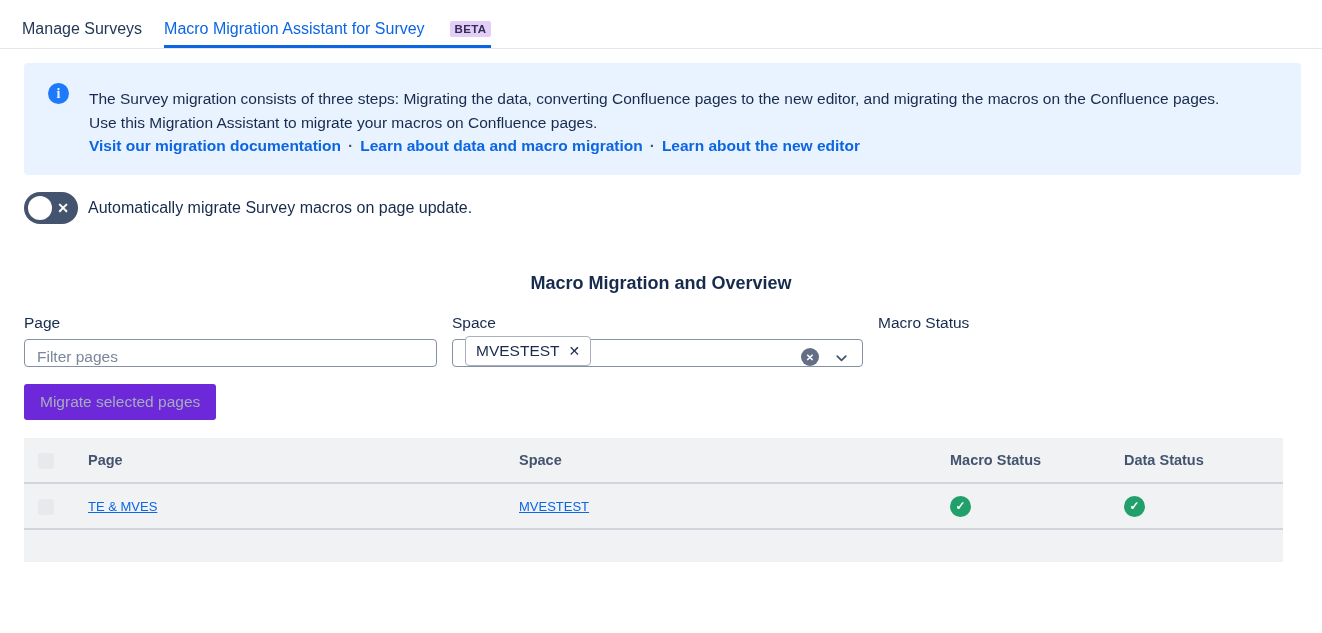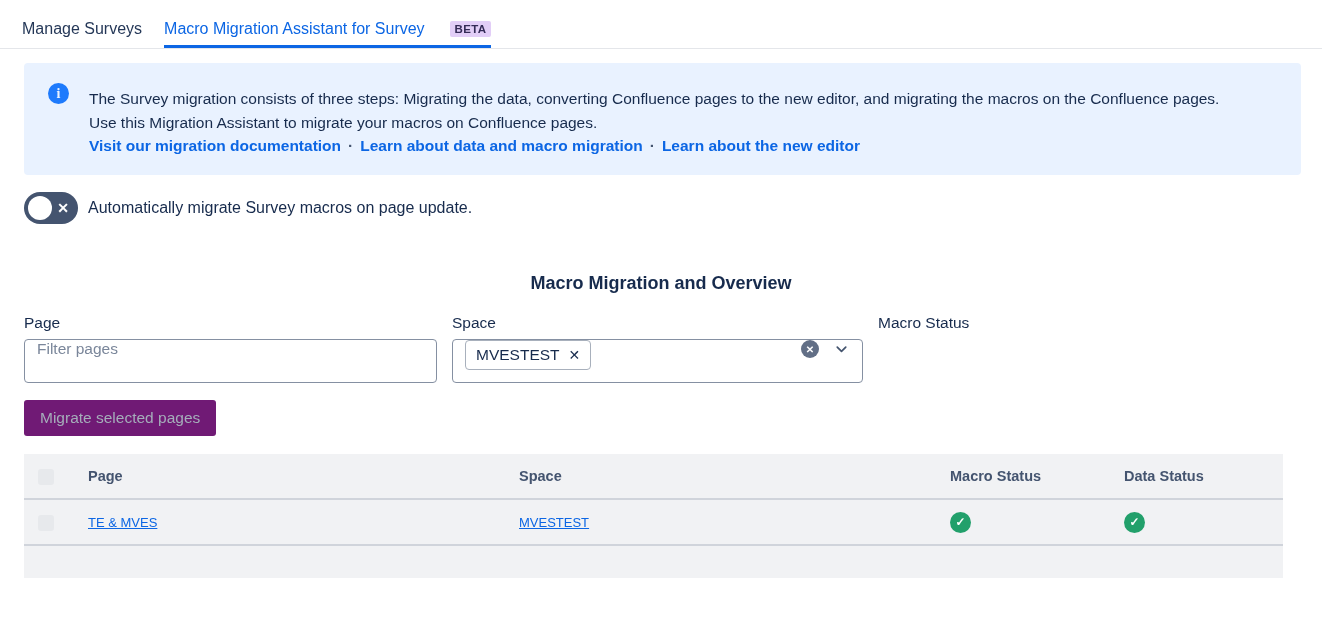--- a/index.html
+++ b/index.html
@@ -37,37 +37,37 @@
                color:#fff; font-size:14px; font-weight:bold; line-height:1; }
   .toggle-link { color:#0C66E4; text-decoration:underline; cursor:pointer; }
 
   
   .section-heading { margin:49px 24px 0 24px; font-size:18px; font-weight:bold; color:#172B4D;text-align:center; }
 
   
   .filters { margin:20px 24px 0 24px; display:grid; grid-template-columns:413px 411px 417px;
              column-gap:15px; }
   .field-label { font-size:15.5px; color:#172B4D; margin-bottom:7px; }
-  .field { height:44px; border:1.5px solid #8590A2; border-radius:4px; background:#fff;
-           display:flex; align-items:flex-start; padding:0 12px; }
+  .field { height:28px; border:1.5px solid #8590A2; border-radius:4px; background:#fff;
+           display:flex; align-items:flex-end; padding:0 12px; }
   .field input { border:none; outline:none; width:100%; font-size:15.5px;
                  font-family:"Liberation Sans",sans-serif; color:#172B4D; background:transparent; }
   .field input::placeholder { color:#7A869A; opacity:1; }
   .select-placeholder { color:#7A869A; font-size:15.5px; flex:1; }
   .chip { display:flex; align-items:center; gap:9px; border:1px solid #A8B0BC; border-radius:4px;
           padding:5px 10px; font-size:15.5px; color:#172B4D; background:#fff; cursor:default; }
   .chip .chip-x { font-size:14px; color:#172B4D; cursor:pointer; }
   .spacer { flex:1; }
   .clear-circle { width:18px; height:18px; border-radius:50%; background:#626F86; color:#fff;
                   font-size:10px; font-weight:bold; display:flex; align-items:center;
                   justify-content:center; cursor:pointer; margin-right:14px; }
   .chev { display:flex; align-items:center; cursor:pointer; }
 
   
-  .migrate-btn { margin:17px 0 0 24px; height:36px; padding:0 16px; background:#701a75;
+  .migrate-btn { margin:17px 0 0 24px; height:36px; padding:0 16px; background:#6d28d9;
                  color:#A5ADBA; border:none; border-radius:3px; font-size:15.5px;
                  font-family:"Liberation Sans",sans-serif; cursor:not-allowed; }
 
   
   .table { margin:18px 0 0 24px; width:1259px; background:#F1F2F4; }
   .t-row { display:grid; grid-template-columns:64px 431px 431px 174px 1fr; align-items:center;
            height:44px; }
   .t-head { font-weight:bold; font-size:14.5px; color:#44546F; }
   .divider { height:2px; background:#D0D4DB; }
   .checkbox { width:16px; height:16px; border-radius:3px; background:#E7E9EC; margin-left:14px;

